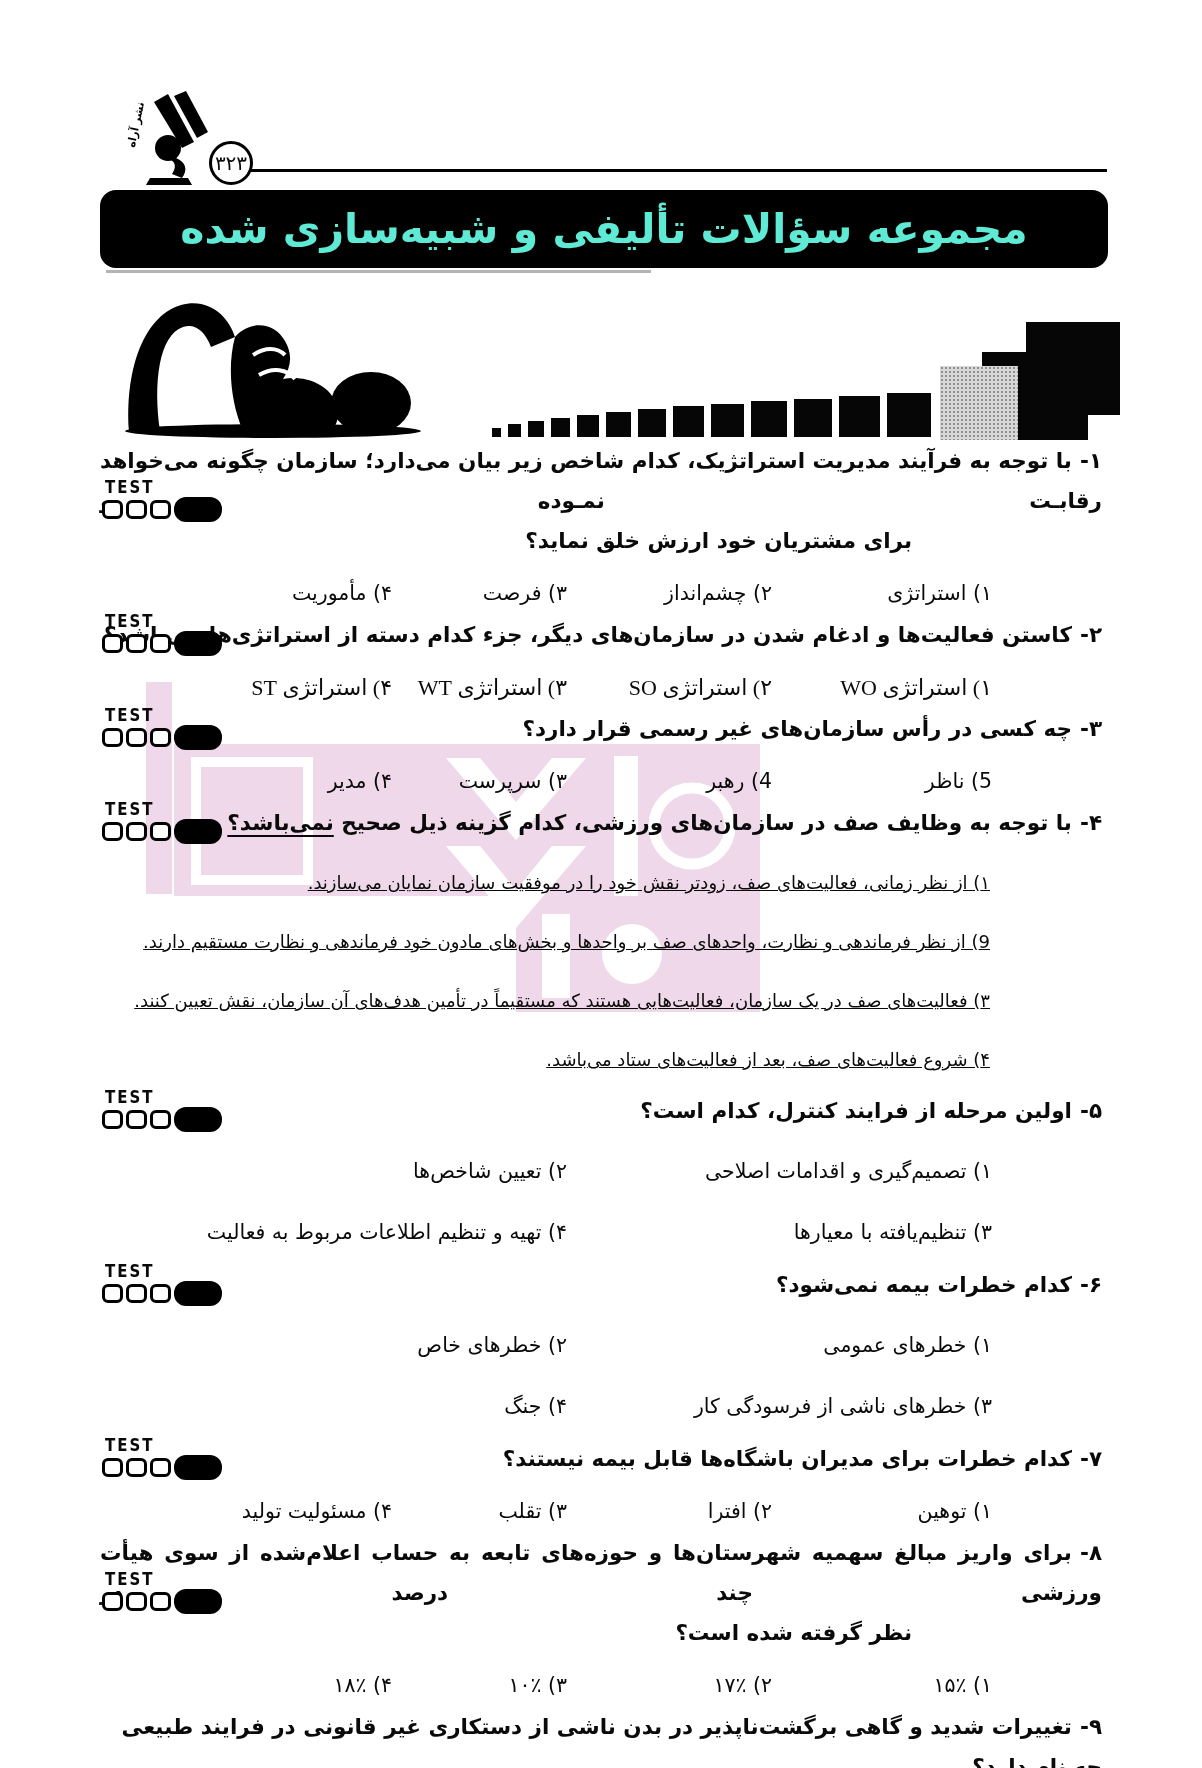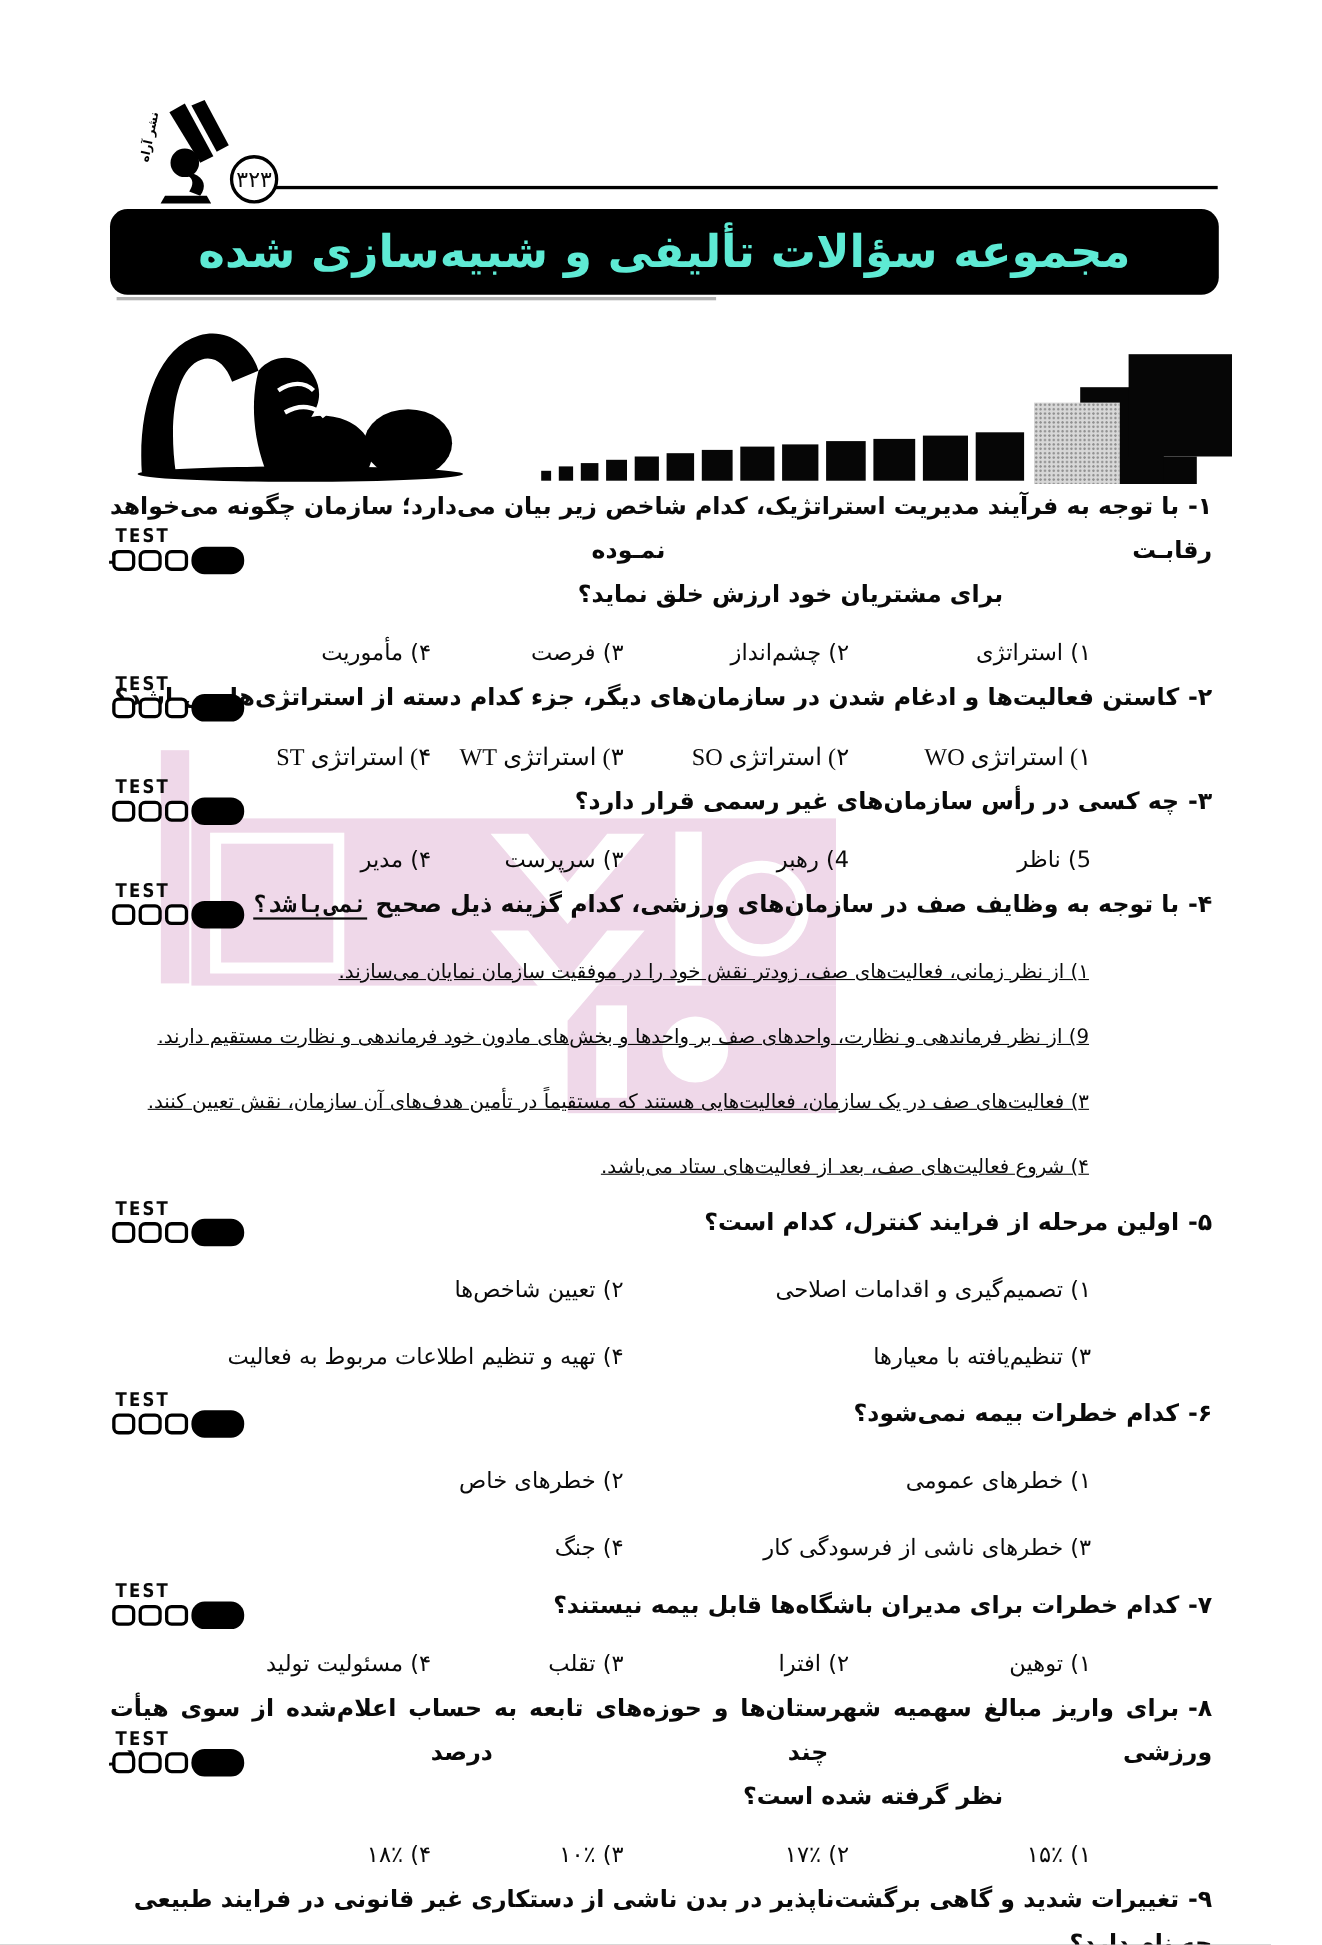--- a/index.html
+++ b/index.html
@@ -28,21 +28,21 @@
   
   .watermark{position:absolute;left:146px;top:678px;width:640px;height:340px;z-index:1;pointer-events:none;}
   
   .content{position:absolute;top:441px;left:100px;width:1002px;direction:rtl;z-index:2;}
   .question{position:relative;margin-bottom:12px;}
   .q-line{font-size:21.5px;font-weight:bold;line-height:40px;text-align:right;}
   .q-just{text-align:justify;text-align-last:justify;}
   .q-cont{padding-right:190px;}
   .q-num{margin-left:8px;}
   .q-num.tight{margin-left:0;}
-  .ul{text-decoration:underline;text-decoration-thickness:2px;text-underline-offset:5px;font-family:Liberation Mono, monospace;}
+  .ul{text-decoration:underline;text-decoration-thickness:2px;text-underline-offset:5px;}
   .opts-row4{display:grid;grid-template-columns:220px 205px 175px 1fr;padding-right:110px;height:42px;
              align-items:center;font-size:20.5px;}
   .opts-grid2{display:grid;grid-template-columns:425px 1fr;padding-right:110px;font-size:20.5px;}
   .opts-grid2 .opt{line-height:41px;text-align:right;}
   .opts-list{padding-right:112px;font-size:18px;text-decoration:underline;}
   .opts-list .opt{display:block;line-height:39px;}
   .opt{text-align:right;margin-top:20px;}
   .opts-latin{font-family:"Liberation Serif","DejaVu Sans",serif;font-size:22px;}
   
   .test-stamp{position:absolute;left:2px;width:120px;direction:ltr;z-index:3;}

